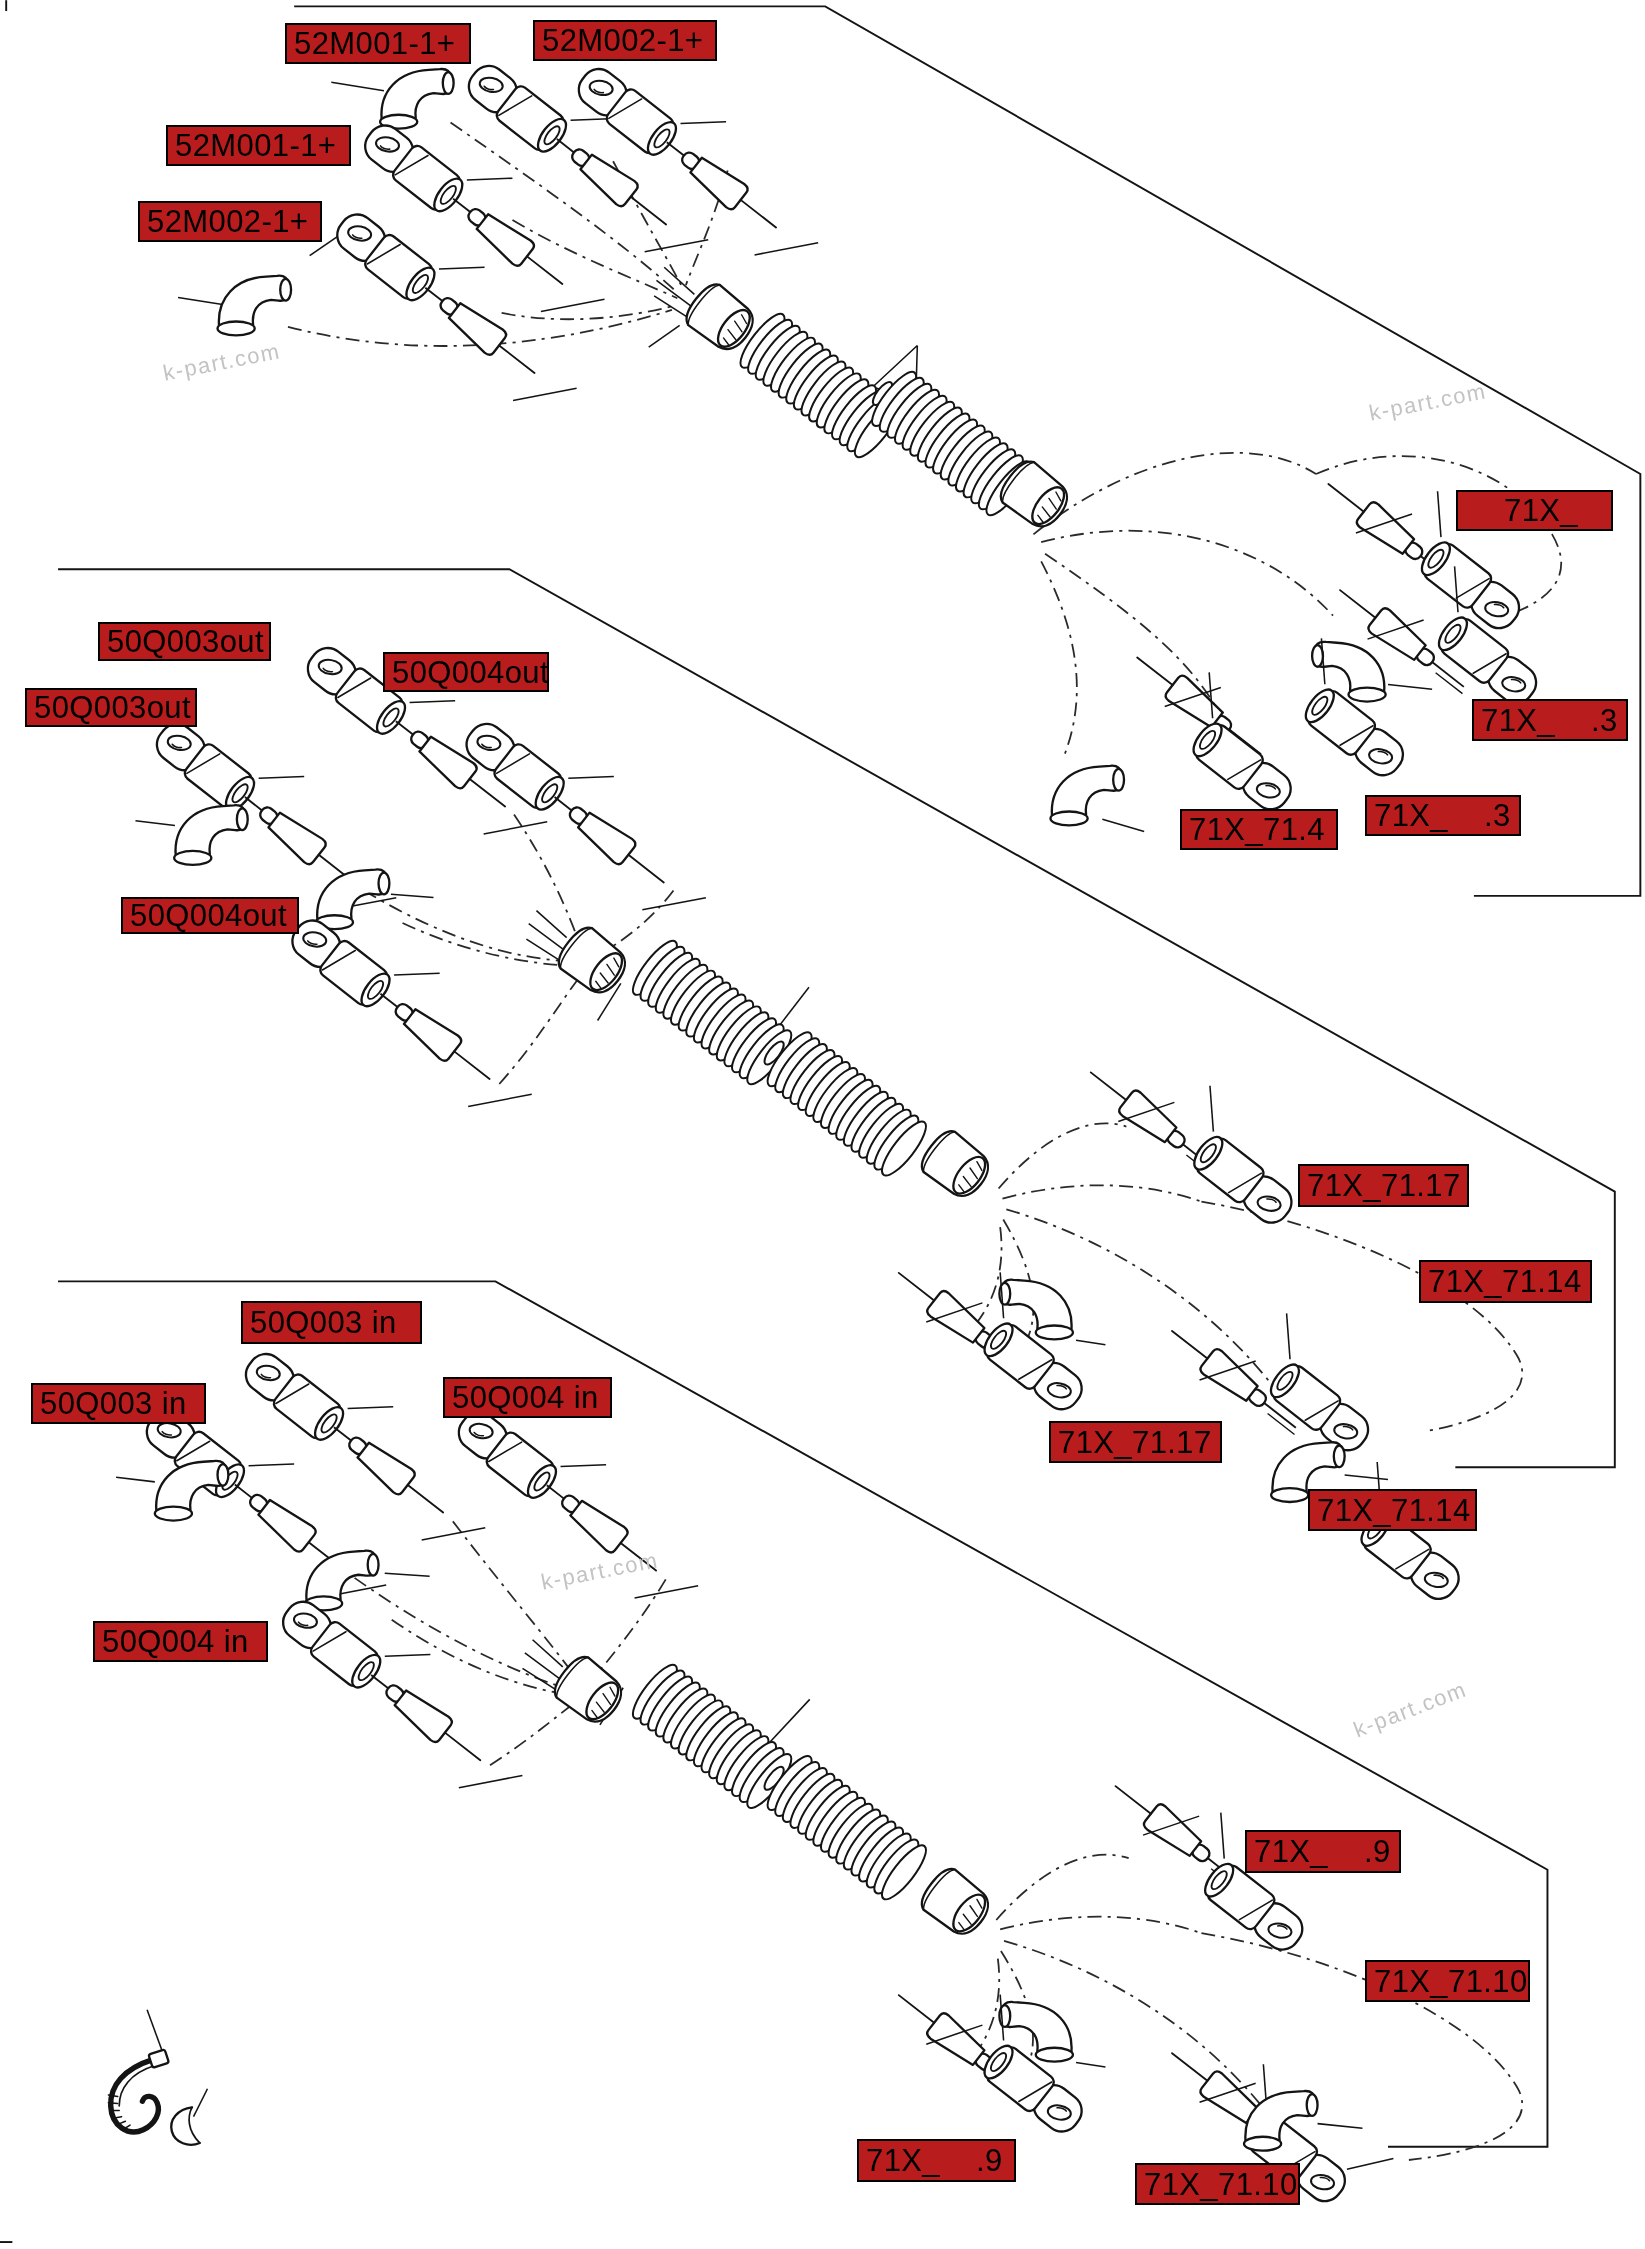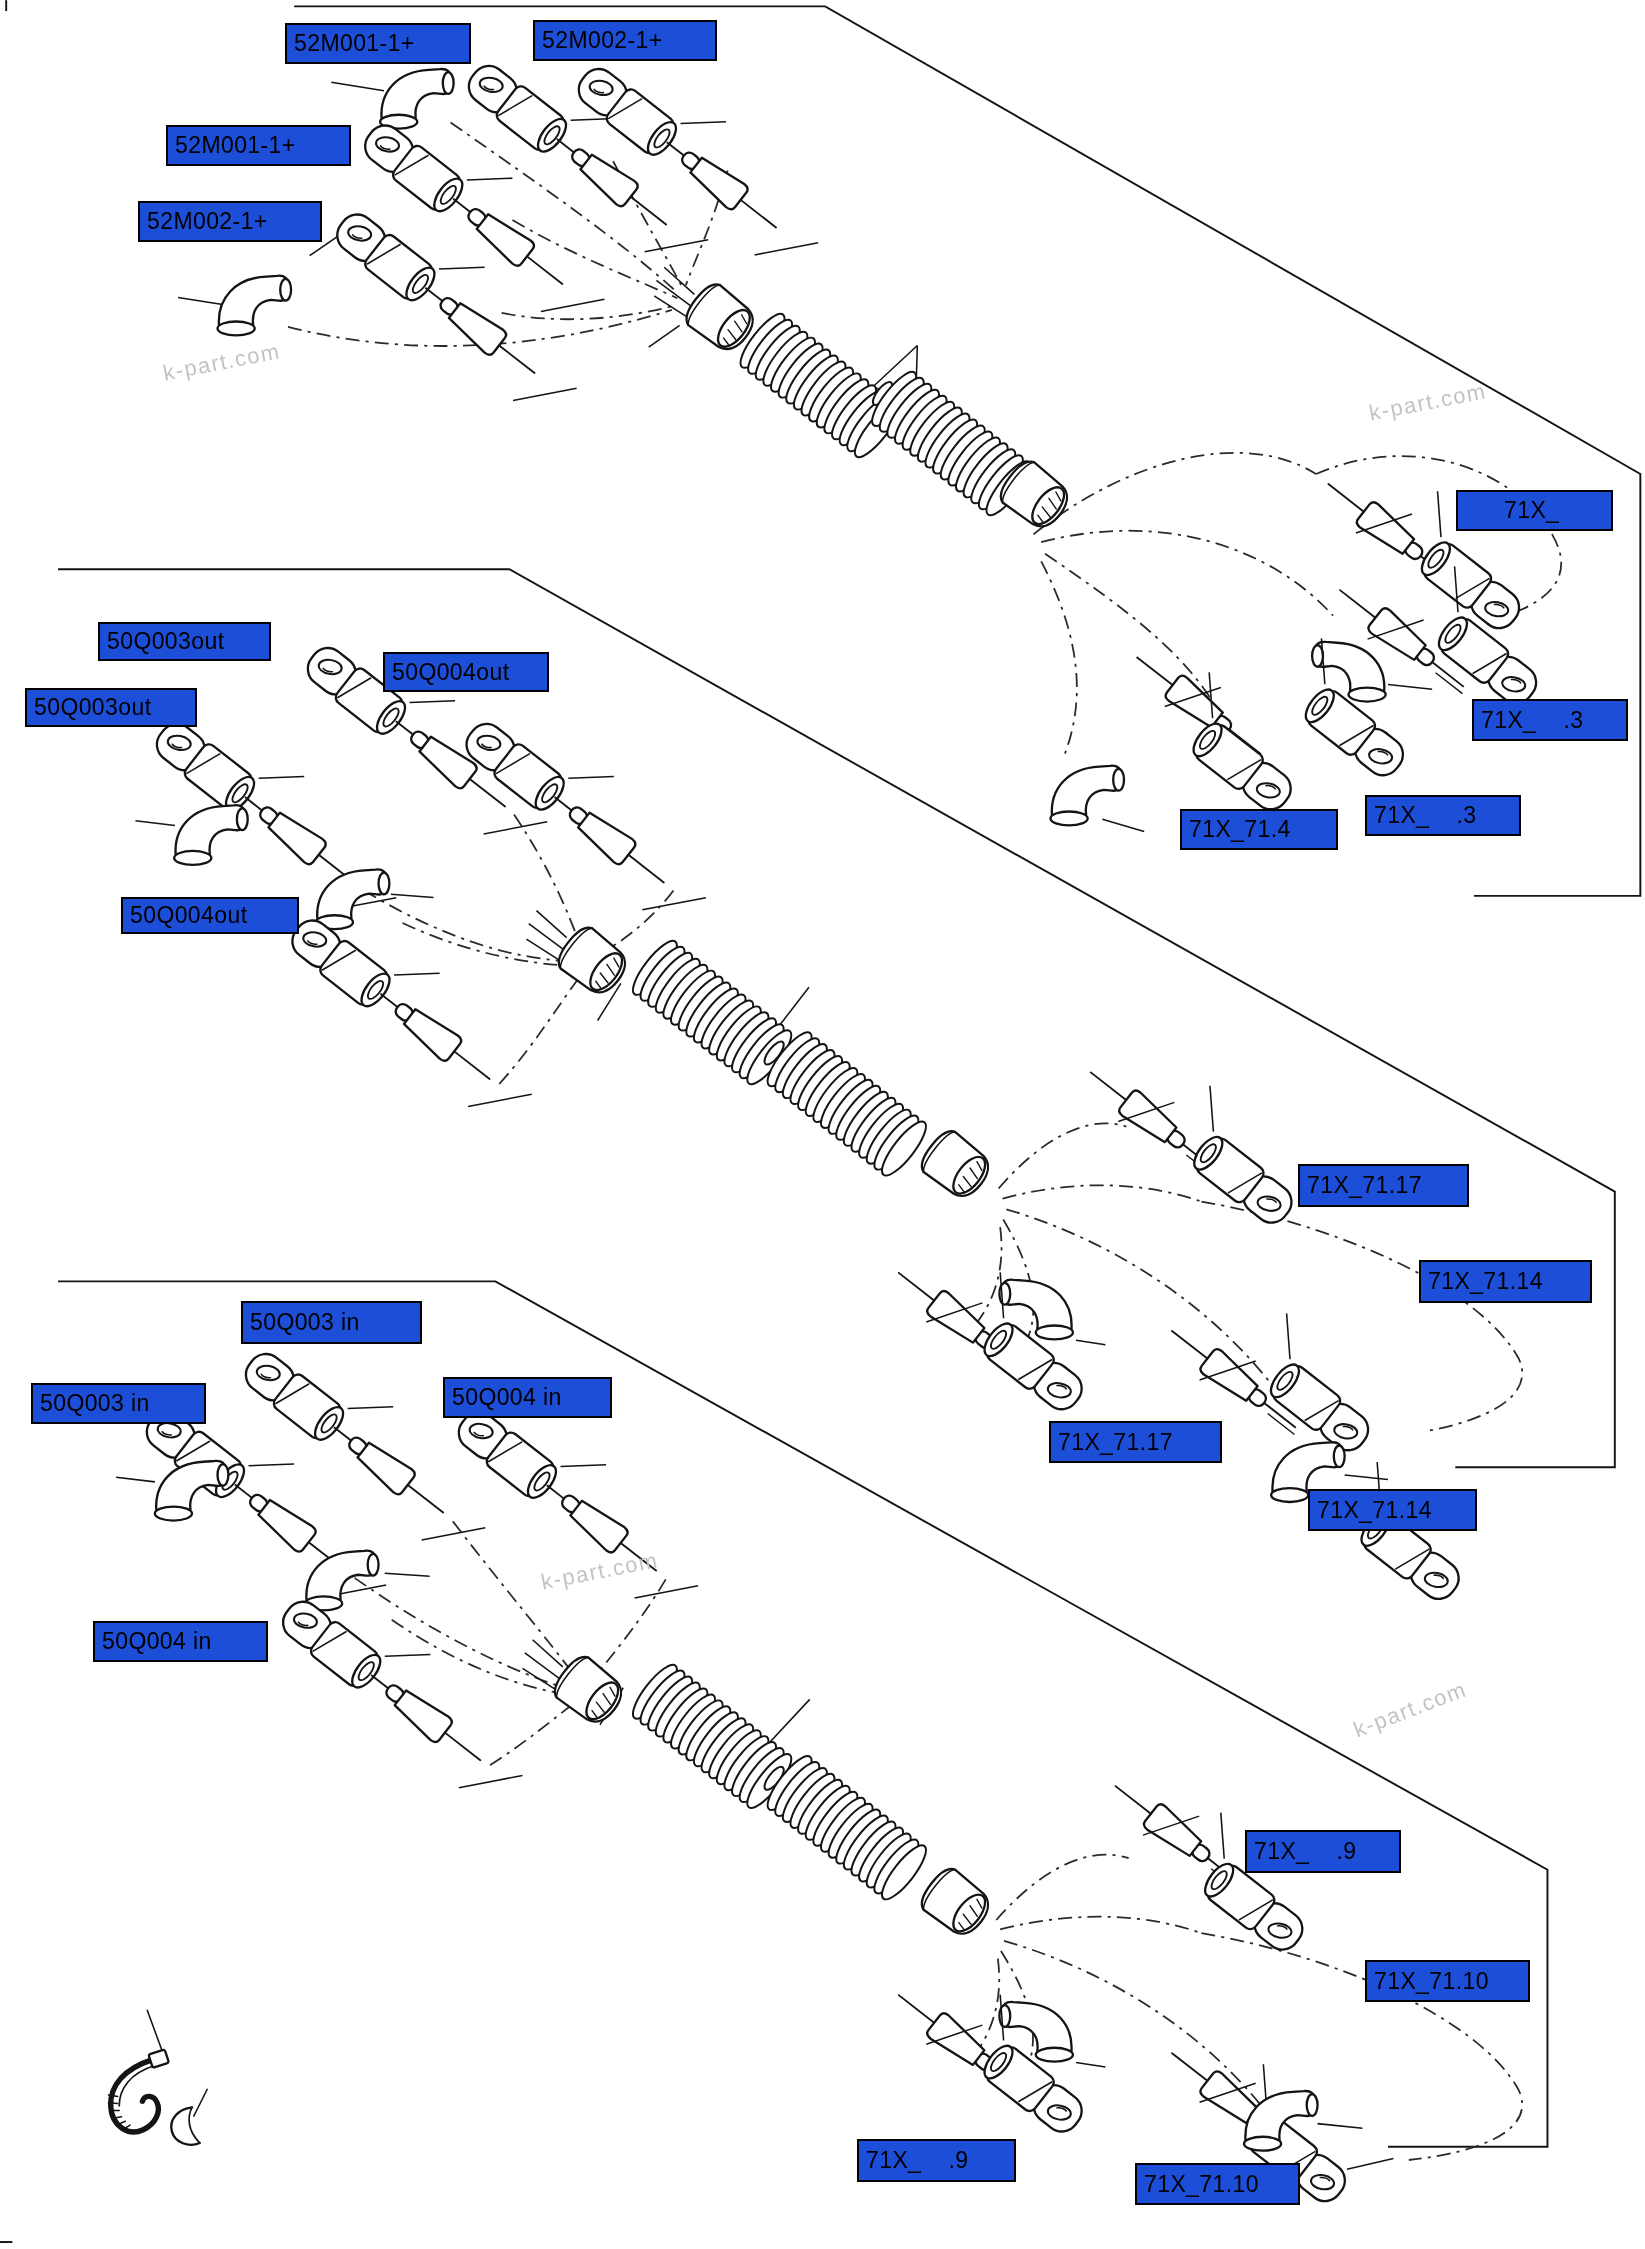--- a/index.html
+++ b/index.html
@@ -1,21 +1,21 @@
 <!DOCTYPE html>
 <html style="font-size:12.4px"><head>
 <meta charset="utf-8">
 <style>
   html,body{margin:0;padding:0;background:#fff;}
   #page{position:relative;width:1645px;height:2250px;background:#ffffff;overflow:hidden;
         font-family:"Liberation Sans",sans-serif;}
   #art{position:absolute;left:0;top:0;width:1645px;height:2250px;}
-  .plabel{position:absolute;box-sizing:border-box;border:2.3px solid #000;background:#1d4ed8;
+  .plabel{position:absolute;box-sizing:border-box;border:2.3px solid #000;background:#b91c1c;
           display:flex;align-items:center;padding-left:7px;white-space:pre;
-          font-size:23px;line-height:1;color:#000;letter-spacing:0.4px;z-index:5;}
+          font-size:31px;line-height:1;color:#000;letter-spacing:0.4px;z-index:5;}
   .wmark{position:absolute;color:#c3c3c3;font-size:22px;letter-spacing:1.5px;z-index:2;
          transform-origin:left top;white-space:pre;}
   svg *{vector-effect:none;}
 </style>
 </head>
 <body>
 
 <div id="page">
 
 <svg id="art" viewBox="0 0 2125 2906" xmlns="http://www.w3.org/2000/svg">

